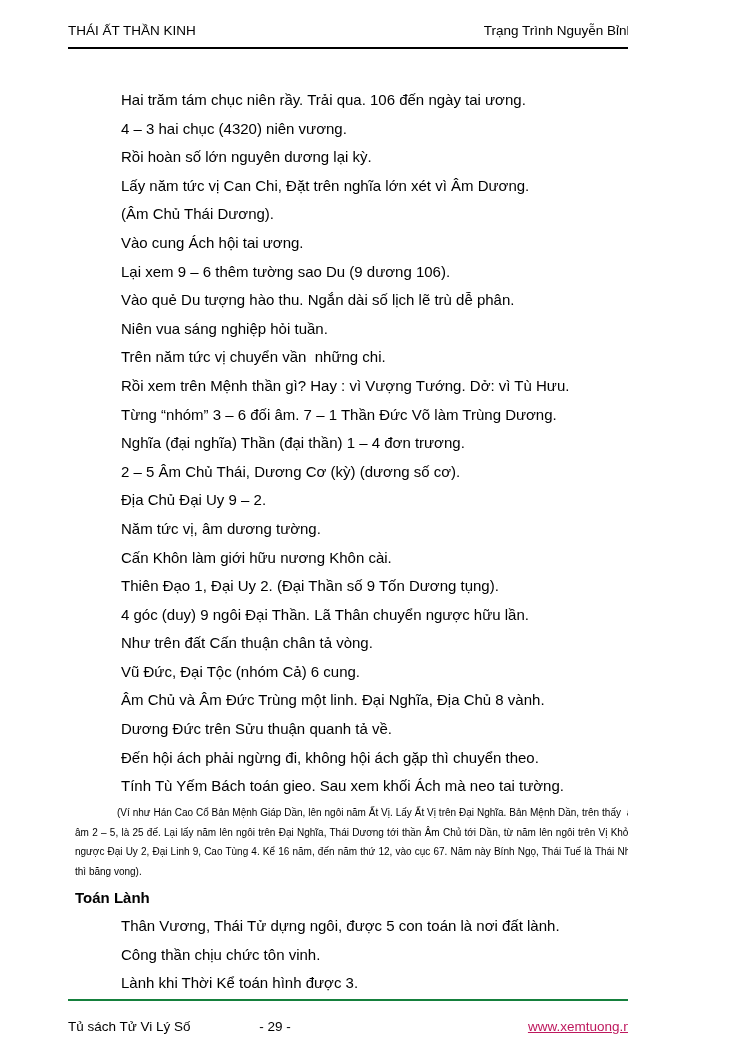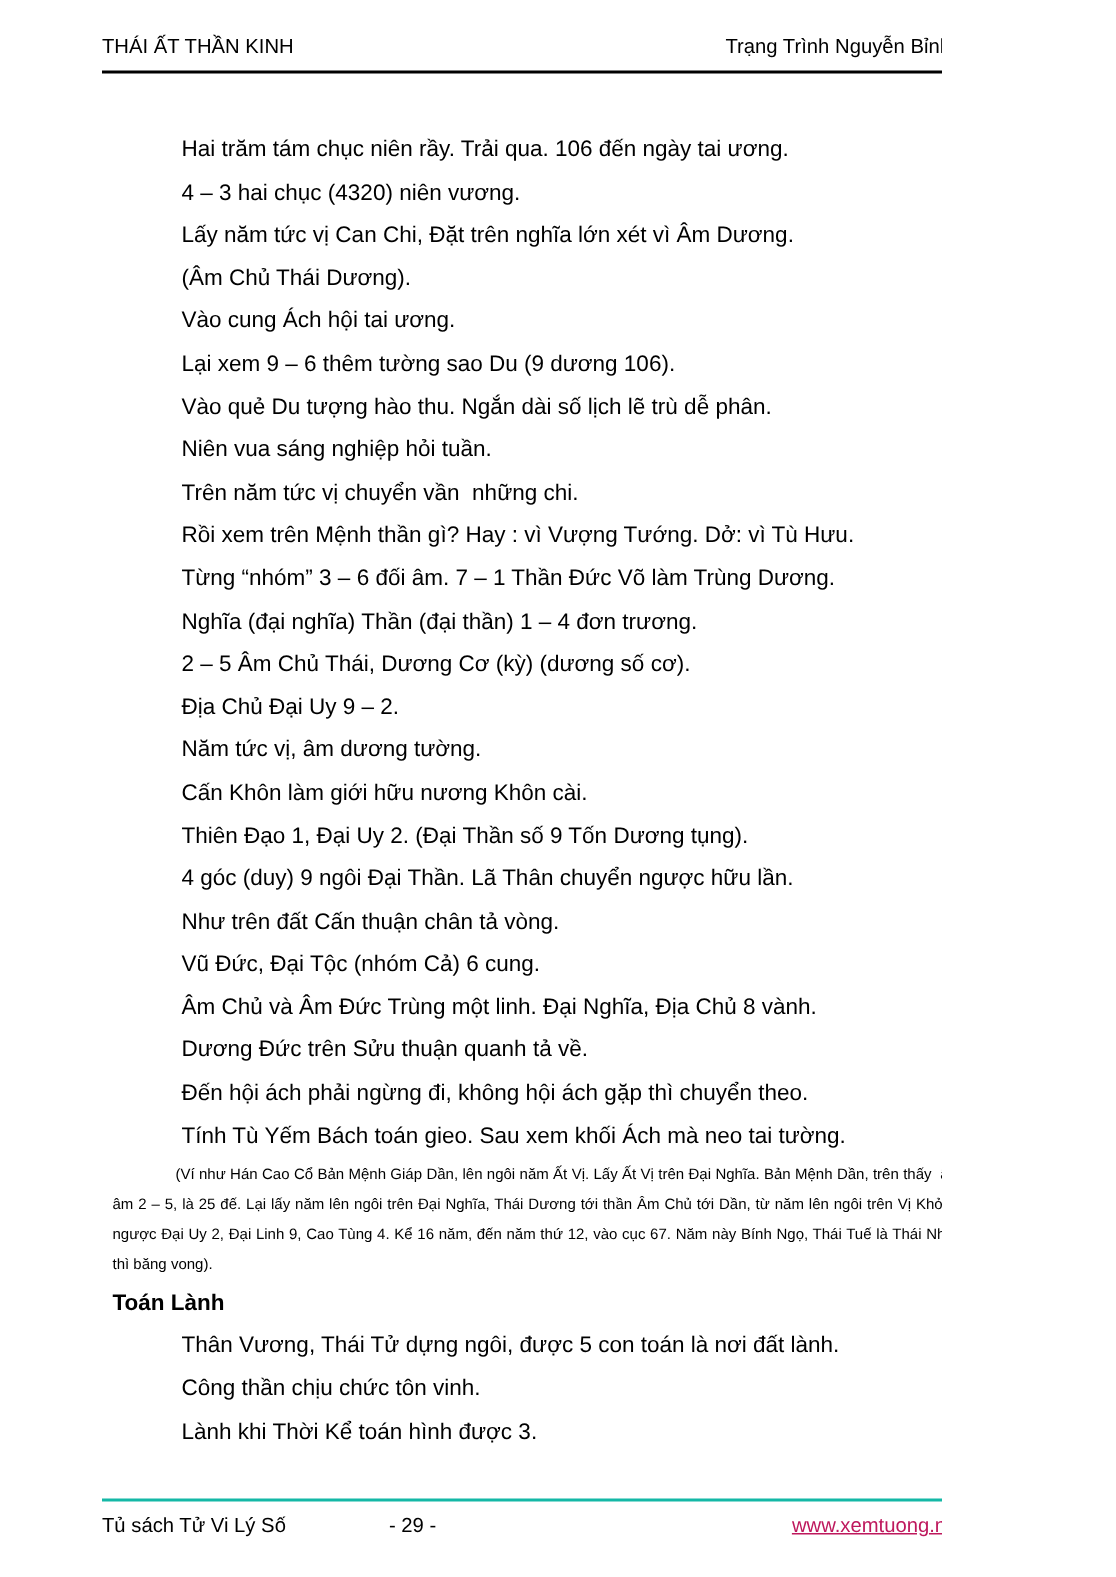--- a/index.html
+++ b/index.html
@@ -57,22 +57,22 @@
     font-size: 15px;
     line-height: 24px;
     font-weight: bold;
   }
   
   .footer {
     position: absolute;
     top: 999px;
     left: 68px;
     width: 608px;
-    border-top: 2px solid #14b8a6;
-    padding-top: 8px;
+    border-top: 2px solid #15803d;
+    padding-top: 18px;
     display: flex;
     align-items: baseline;
     font-size: 13.5px;
     line-height: 16px;
   }
   .footer-left   { flex: 1; text-align: left; }
   .footer-center { flex: 1; text-align: left; }
   .footer-right  { flex: 1; text-align: right; padding-right: 34px; }
   .site-link {
     color: #be185d;
@@ -88,20 +88,21 @@
   <div class="header">
     <span>THÁI ẤT THẦN KINH</span>
     <span>Trạng Trình Nguyễn Bỉnh Khiêm</span>
   </div>
 
   <div class="content">
 
     <div>
         <p class="verse">Hai trăm tám chục niên rầy. Trải qua. 106 đến ngày tai ương.</p>
         <p class="verse">4 – 3 hai chục (4320) niên vương.</p>
+        <p class="verse">Rồi hoàn số lớn nguyên dương lại kỳ.</p>
         <p class="verse">Lấy năm tức vị Can Chi, Đặt trên nghĩa lớn xét vì Âm Dương.</p>
         <p class="verse">(Âm Chủ Thái Dương).</p>
         <p class="verse">Vào cung Ách hội tai ương.</p>
         <p class="verse">Lại xem 9 – 6 thêm tường sao Du (9 dương 106).</p>
         <p class="verse">Vào quẻ Du tượng hào thu. Ngắn dài số lịch lẽ trù dễ phân.</p>
         <p class="verse">Niên vua sáng nghiệp hỏi tuần.</p>
         <p class="verse">Trên năm tức vị chuyển vần  những chi.</p>
         <p class="verse">Rồi xem trên Mệnh thần gì? Hay : vì Vượng Tướng. Dở: vì Tù Hưu.</p>
         <p class="verse">Từng “nhóm” 3 – 6 đối âm. 7 – 1 Thần Đức Võ làm Trùng Dương.</p>
         <p class="verse">Nghĩa (đại nghĩa) Thần (đại thần) 1 – 4 đơn trương.</p>

